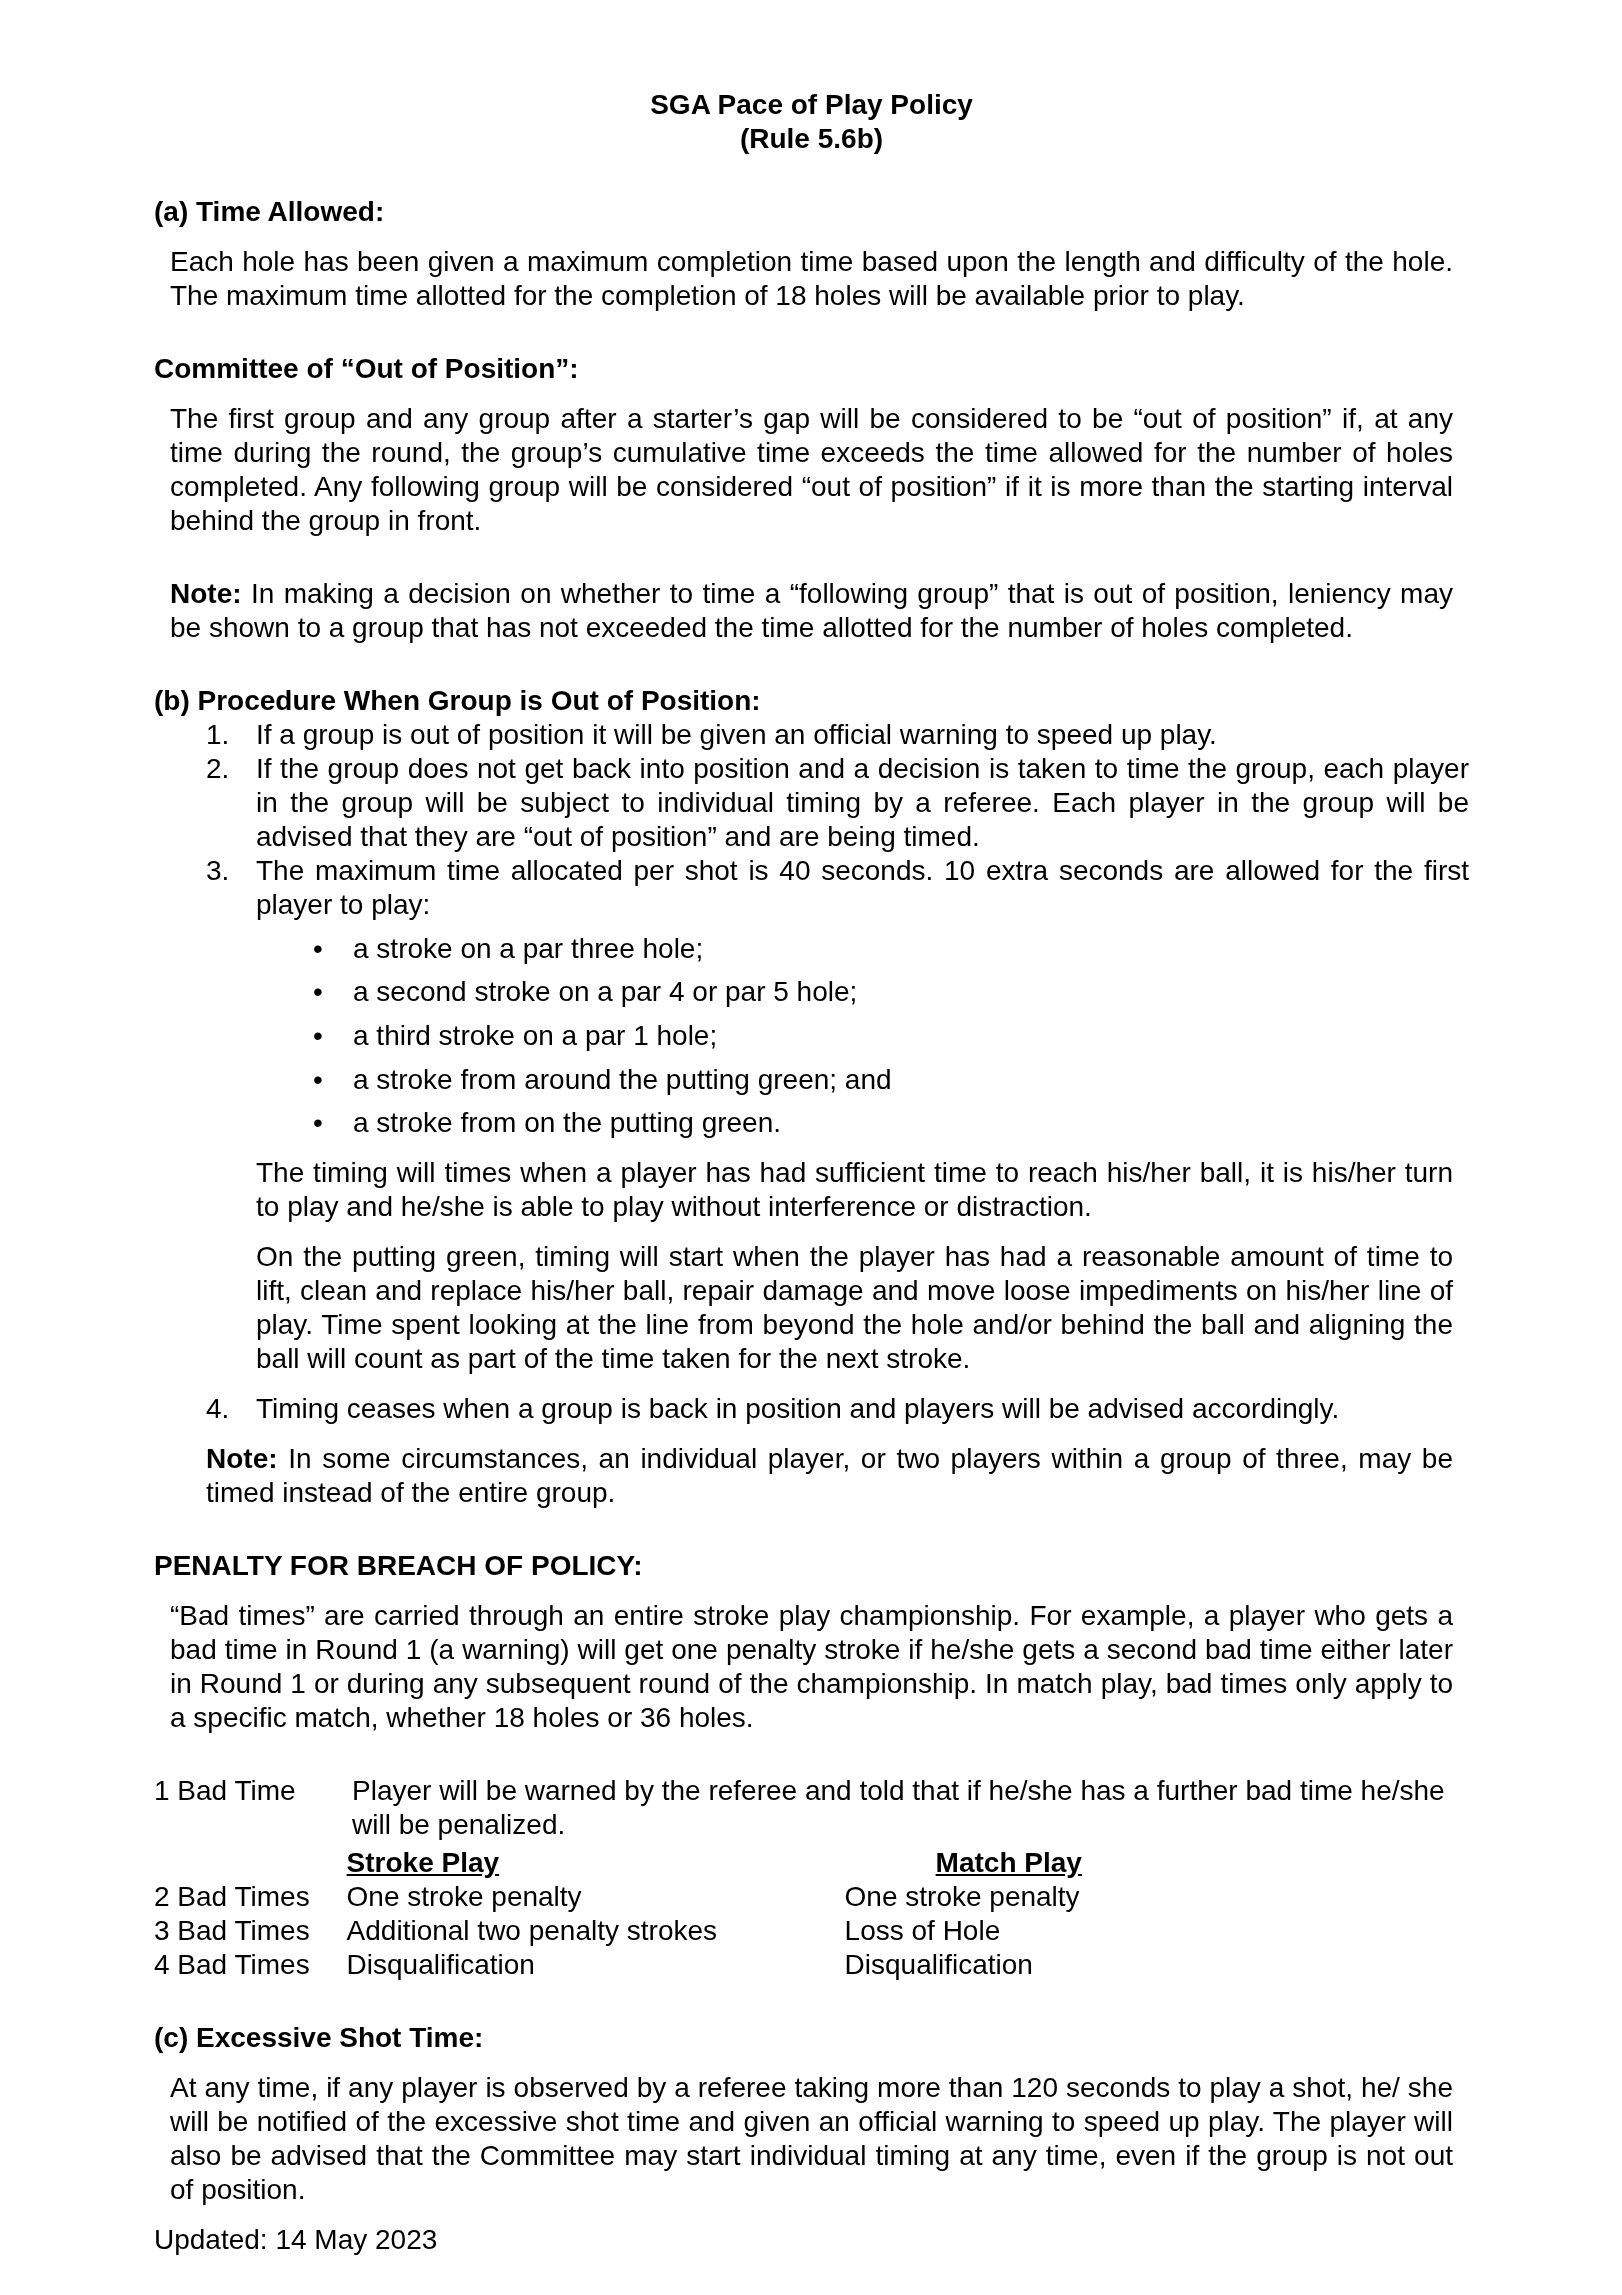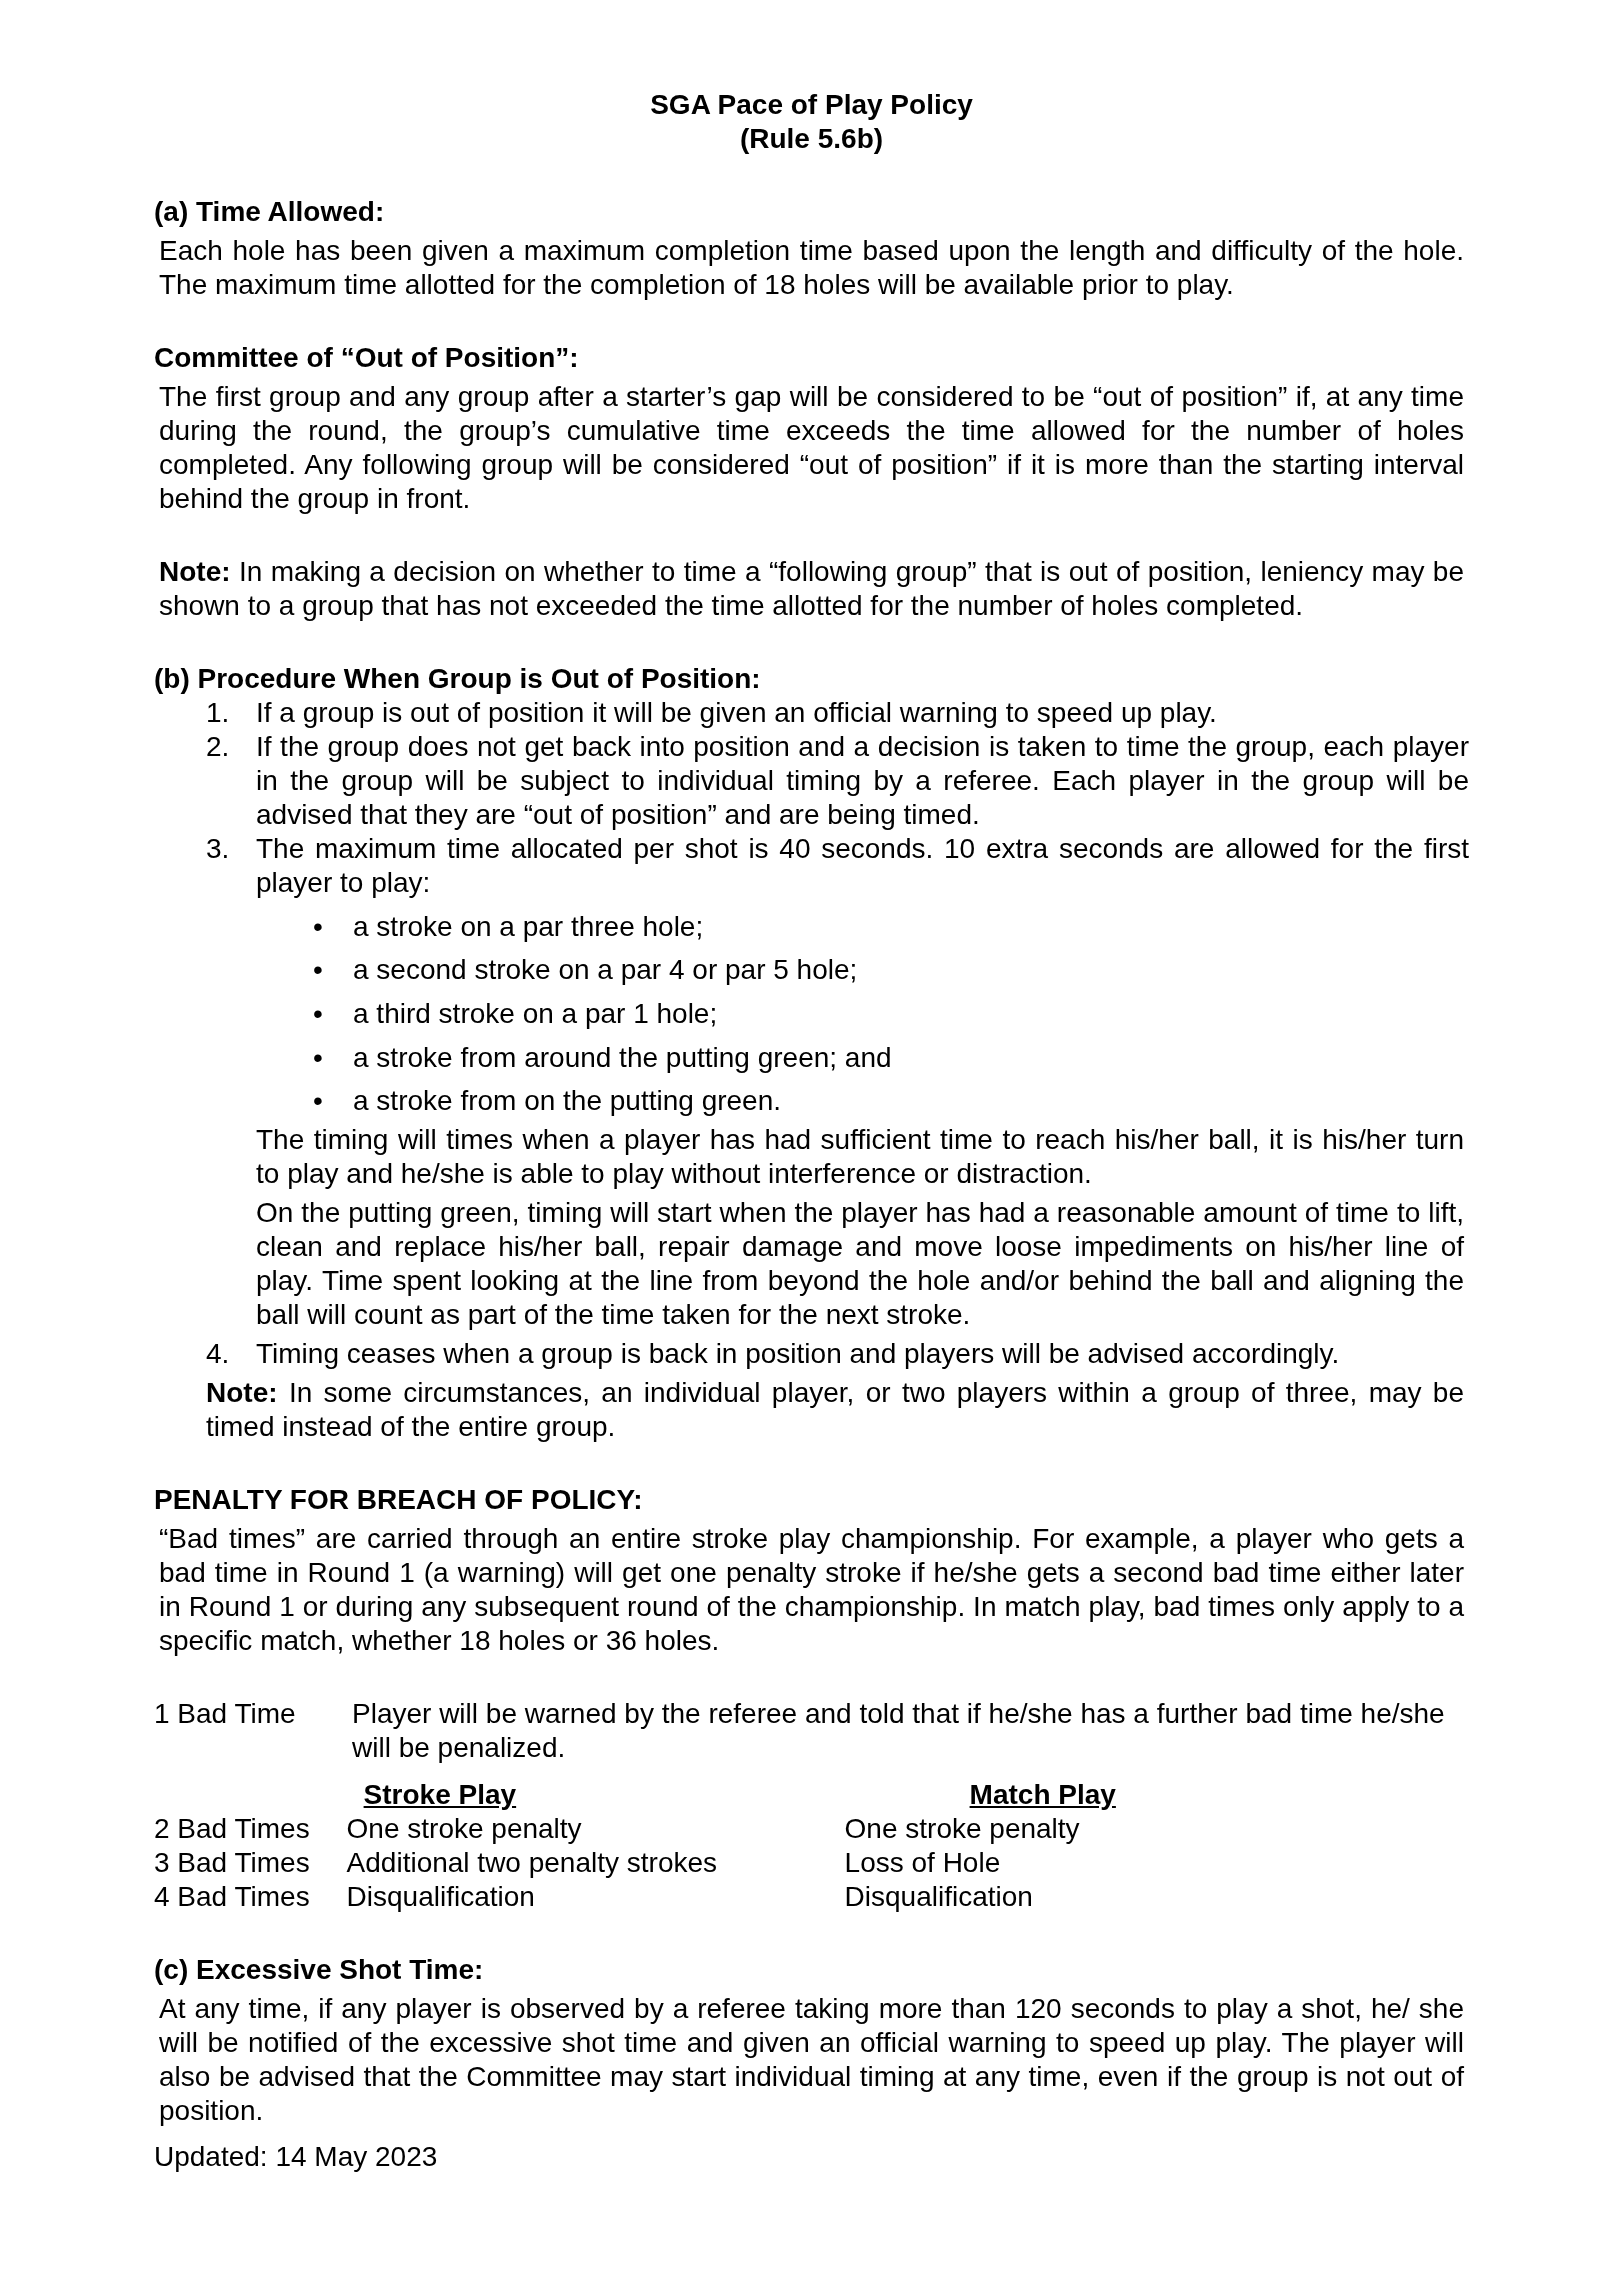--- a/index.html
+++ b/index.html
@@ -7,21 +7,21 @@
     width: 1623px;
     height: 2295px;
     background: #ffffff;
     color: #000000;
     font-family: "Liberation Sans", "DejaVu Sans", sans-serif;
     font-size: 28px;
     line-height: 34px;
     overflow: hidden;
   }
   .page { padding: 88px 154px 0 154px; box-sizing: border-box; }
-  p { margin: 5px; }
+  p { margin: 16px; }
   .center { text-align: center; }
   .bold { font-weight: bold; }
   .u { text-decoration: underline; }
   .just { text-align: justify; }
   .sec { margin-top: 39px; }
   .h { font-weight: bold; }
 
   
   .oli { display: flex; }
   .oli .num { flex: 0 0 50px; margin-left: 52px; }
@@ -36,21 +36,21 @@
   .hang { margin-left: 102px; }
   .note-indent { margin-left: 52px; }
 
   
   .bt { margin-top: 39px; }
   .bt-row { display: flex; }
   .bt-label { flex: 0 0 191px; }
   .bt-desc { flex: 1; margin-left: 7px; }
   .bt-stroke { flex: 0 0 498px; margin-left: 1.6px; }
   .bt-match { flex: 1; }
-  .bt-headers { display: flex; margin-top: 13px; gap: 17px; }
+  .bt-headers { display: flex; margin-top: 4px; }
   .bt-headers .spacer { flex: 0 0 191px; }
   .bt-headers .sh { flex: 0 0 498px; margin-left: 1.6px; }
   .bt-headers .mh { flex: 1; padding-left: 91px; }
 
   .updated { text-align: left; margin-top: 11.4px; }
 </style>
 </head>
 <body>
 
 <div class="page">

